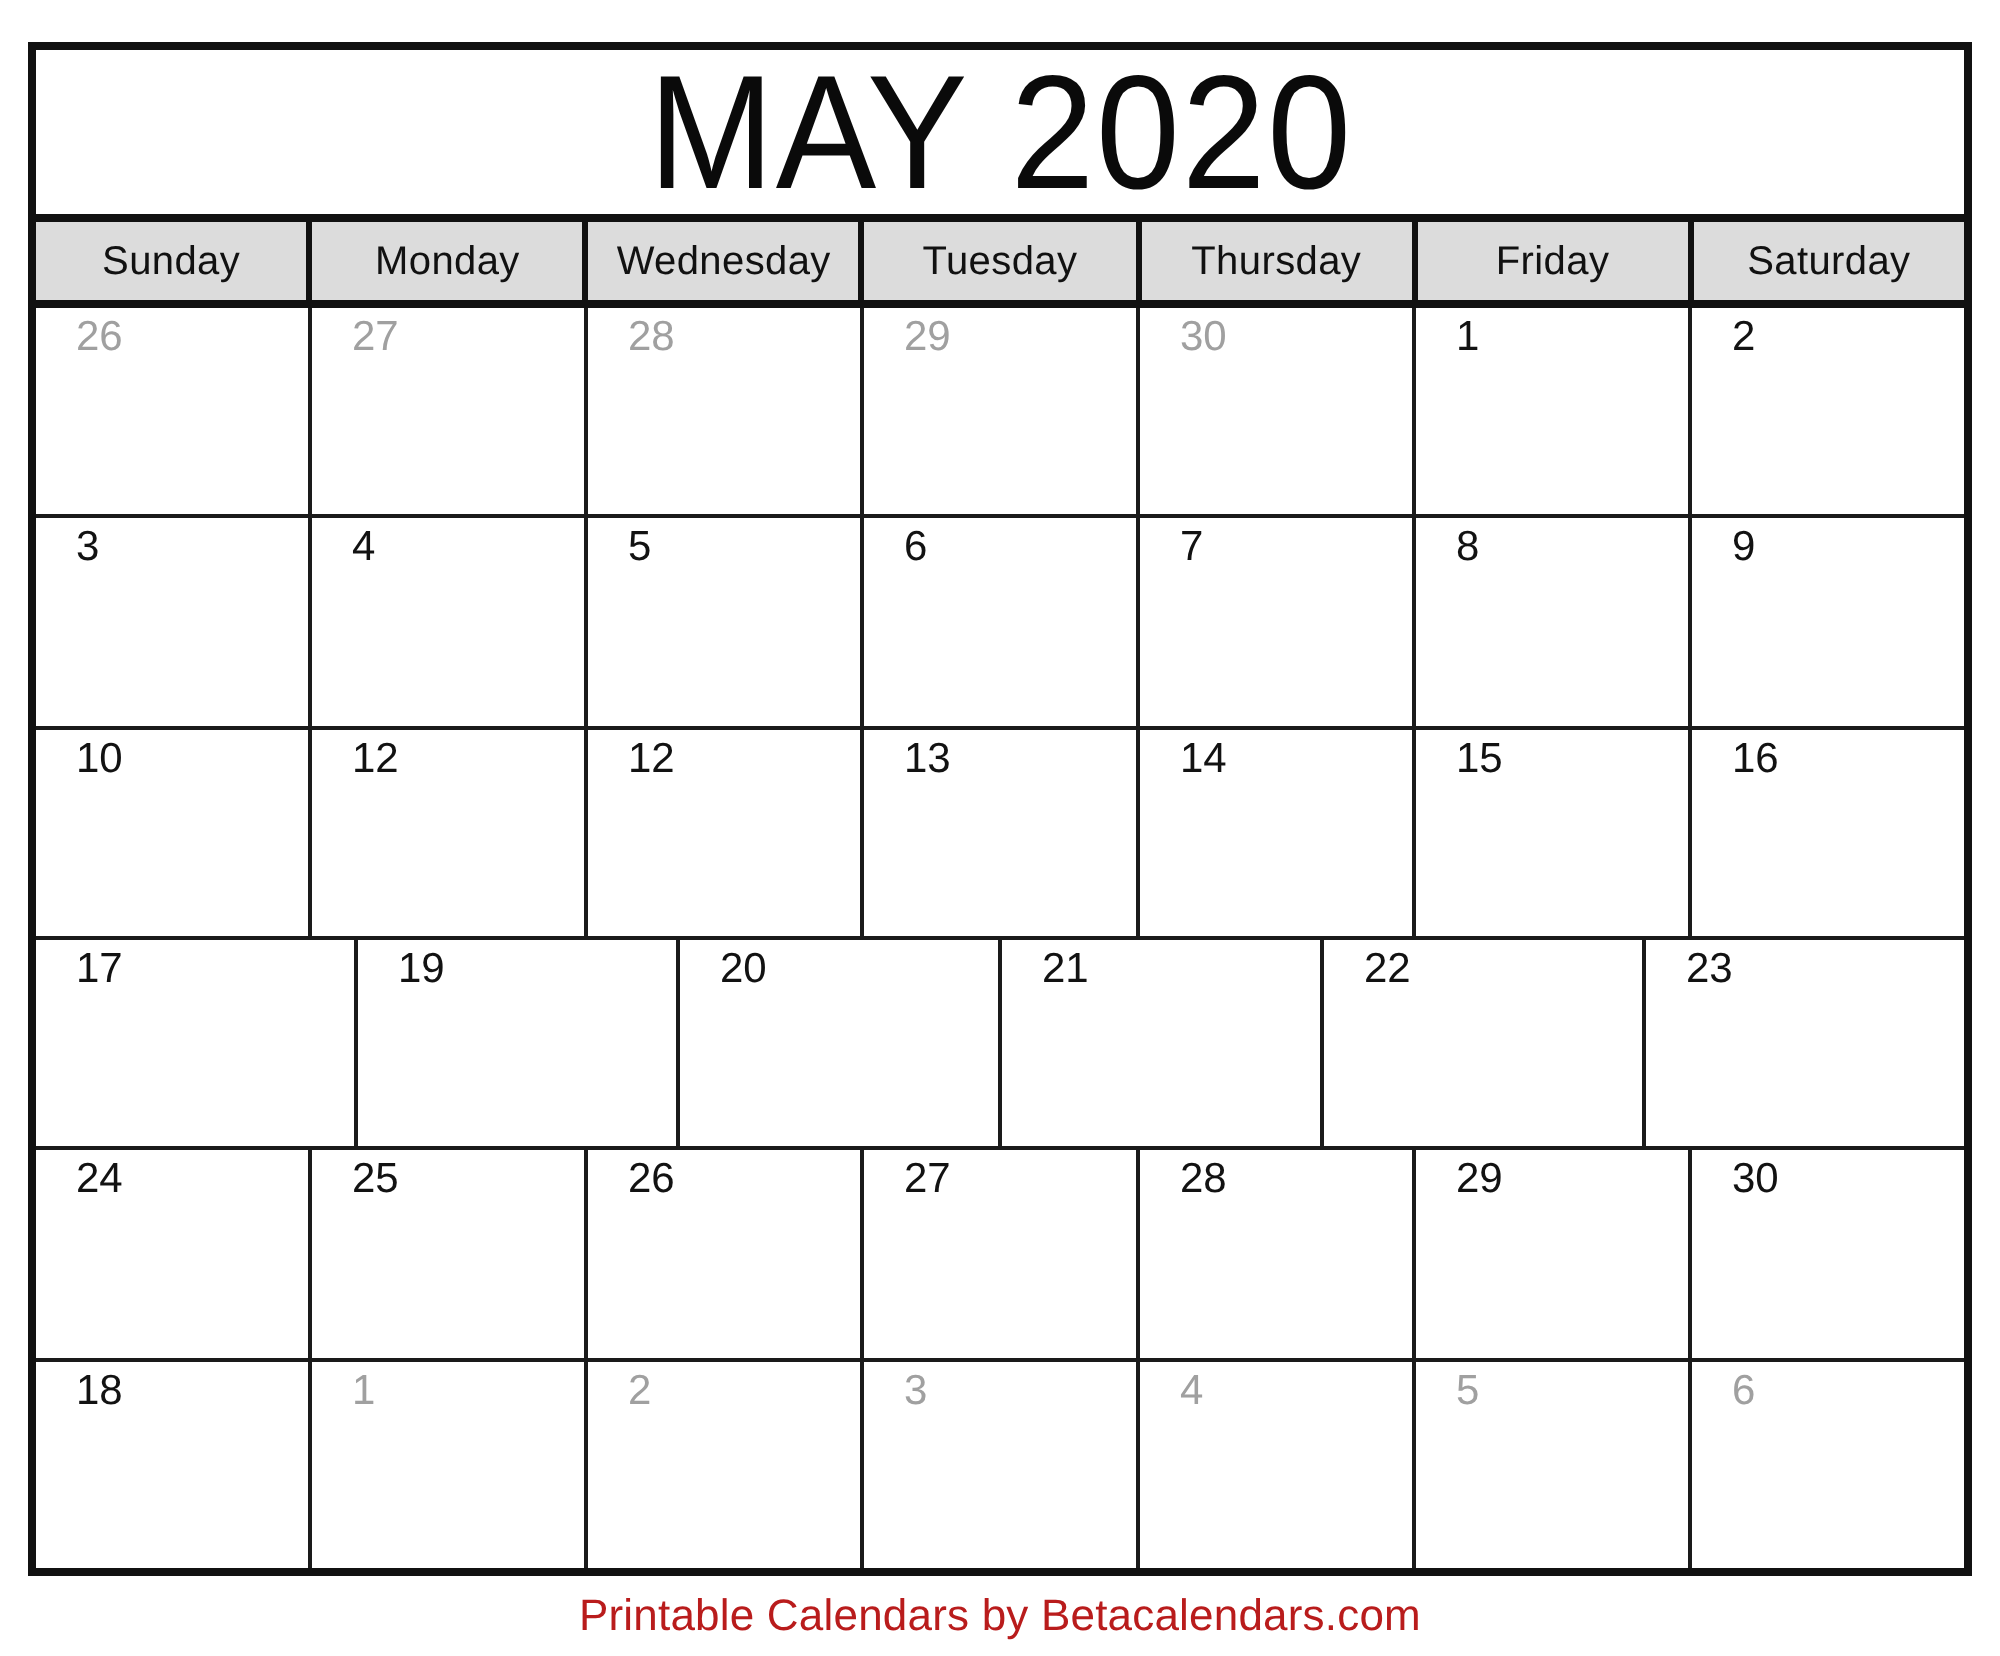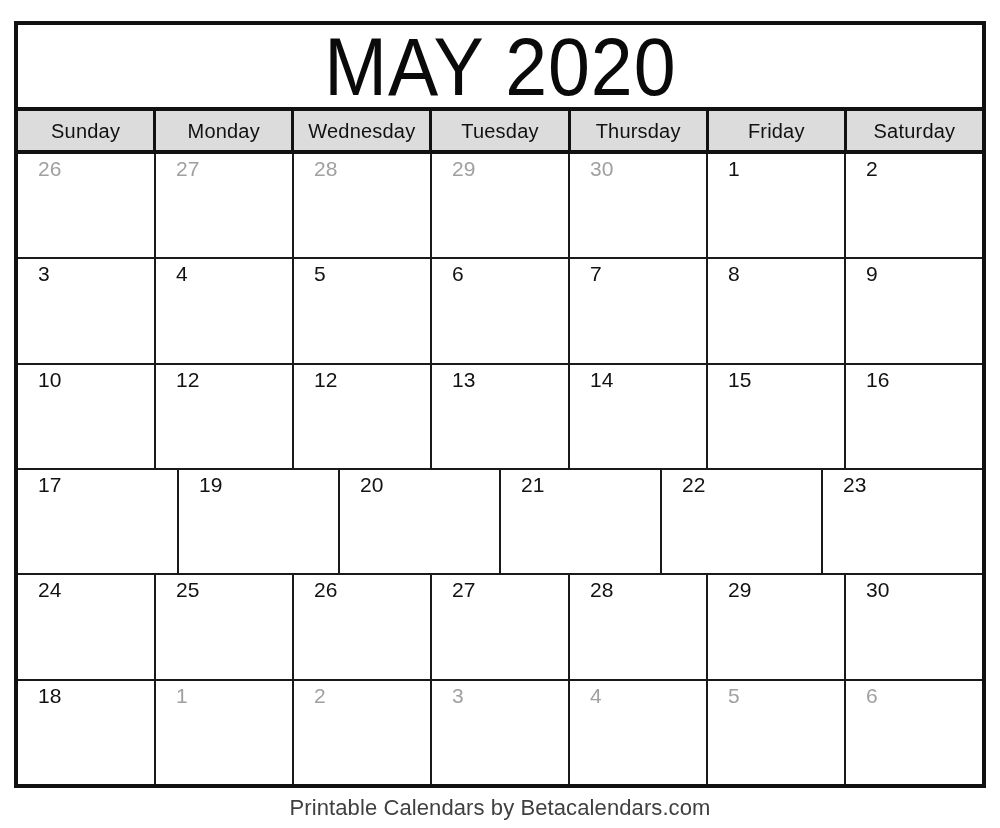--- a/index.html
+++ b/index.html
@@ -126,21 +126,21 @@
 
   
   #footer {
     position: absolute;
     left: 0;
     top: 793px;
     width: 1000px;
     text-align: center;
     font-size: 22px;
     line-height: 30px;
-    color: #404040;
+    color: #b91c1c;
     font-weight: 400;
     letter-spacing: 0.1px;
   }
 </style>
 </head>
 <body>
 
 <div id="page">
 
   <div id="calendar-frame">

